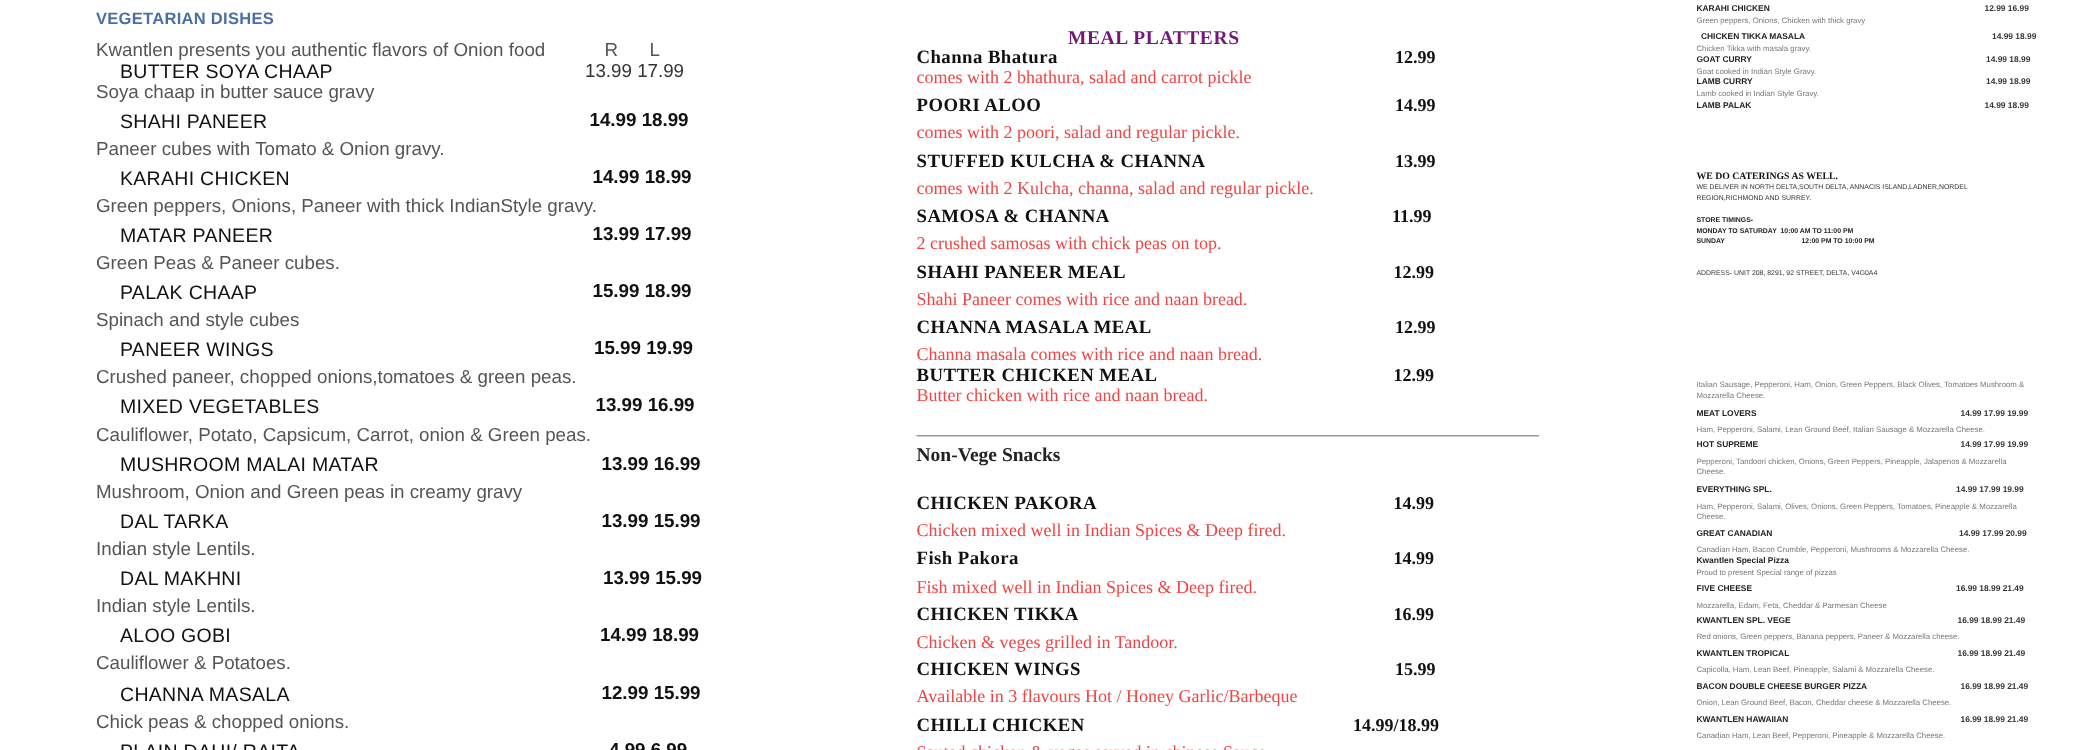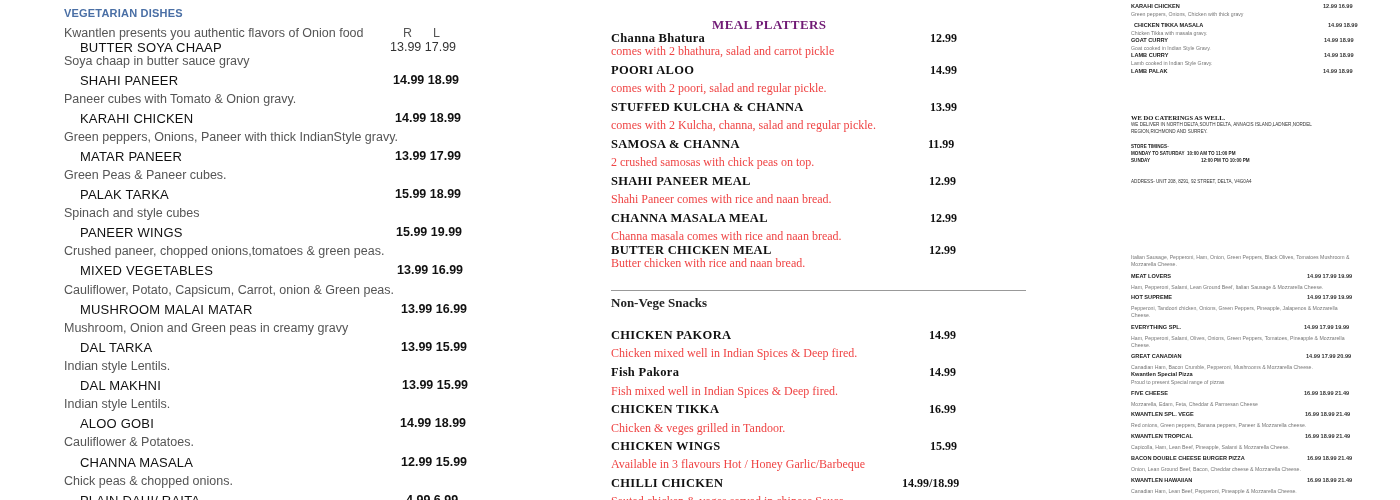--- a/index.html
+++ b/index.html
@@ -52,21 +52,21 @@
   <div class="veg-desc" style="top:92px">Paneer cubes with Tomato &amp; Onion gravy.</div>
 
   <div class="veg-name" style="top:111px">KARAHI CHICKEN</div>
   <div class="veg-price" style="top:111px;left:331px">14.99 18.99</div>
   <div class="veg-desc" style="top:130px">Green peppers, Onions, Paneer with thick IndianStyle gravy.</div>
 
   <div class="veg-name" style="top:149px">MATAR PANEER</div>
   <div class="veg-price" style="top:149px;left:331px">13.99 17.99</div>
   <div class="veg-desc" style="top:168px">Green Peas &amp; Paneer cubes.</div>
 
-  <div class="veg-name" style="top:187px">PALAK TARKA</div>
+  <div class="veg-name" style="top:187px">PALAK CHAAP</div>
   <div class="veg-price" style="top:187px;left:331px">15.99 18.99</div>
   <div class="veg-desc" style="top:206px">Spinach and style cubes</div>
 
   <div class="veg-name" style="top:225px">PANEER WINGS</div>
   <div class="veg-price" style="top:225px;left:332px">15.99 19.99</div>
   <div class="veg-desc" style="top:244px">Crushed paneer, chopped onions,tomatoes  &amp; green peas.</div>
 
   <div class="veg-name" style="top:263px">MIXED VEGETABLES</div>
   <div class="veg-price" style="top:263px;left:333px">13.99 16.99</div>
   <div class="veg-desc" style="top:283px">Cauliflower, Potato, Capsicum, Carrot, onion &amp; Green peas.</div>

